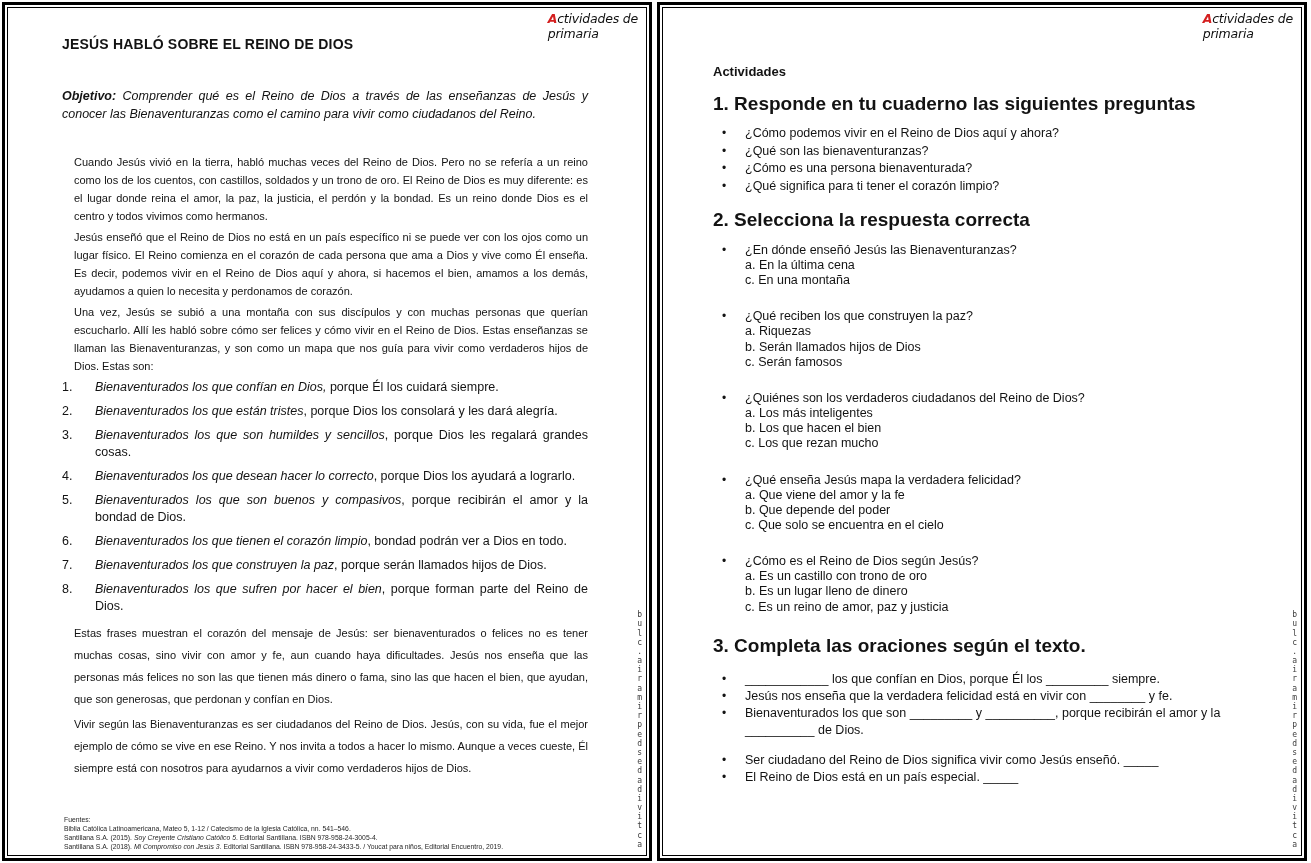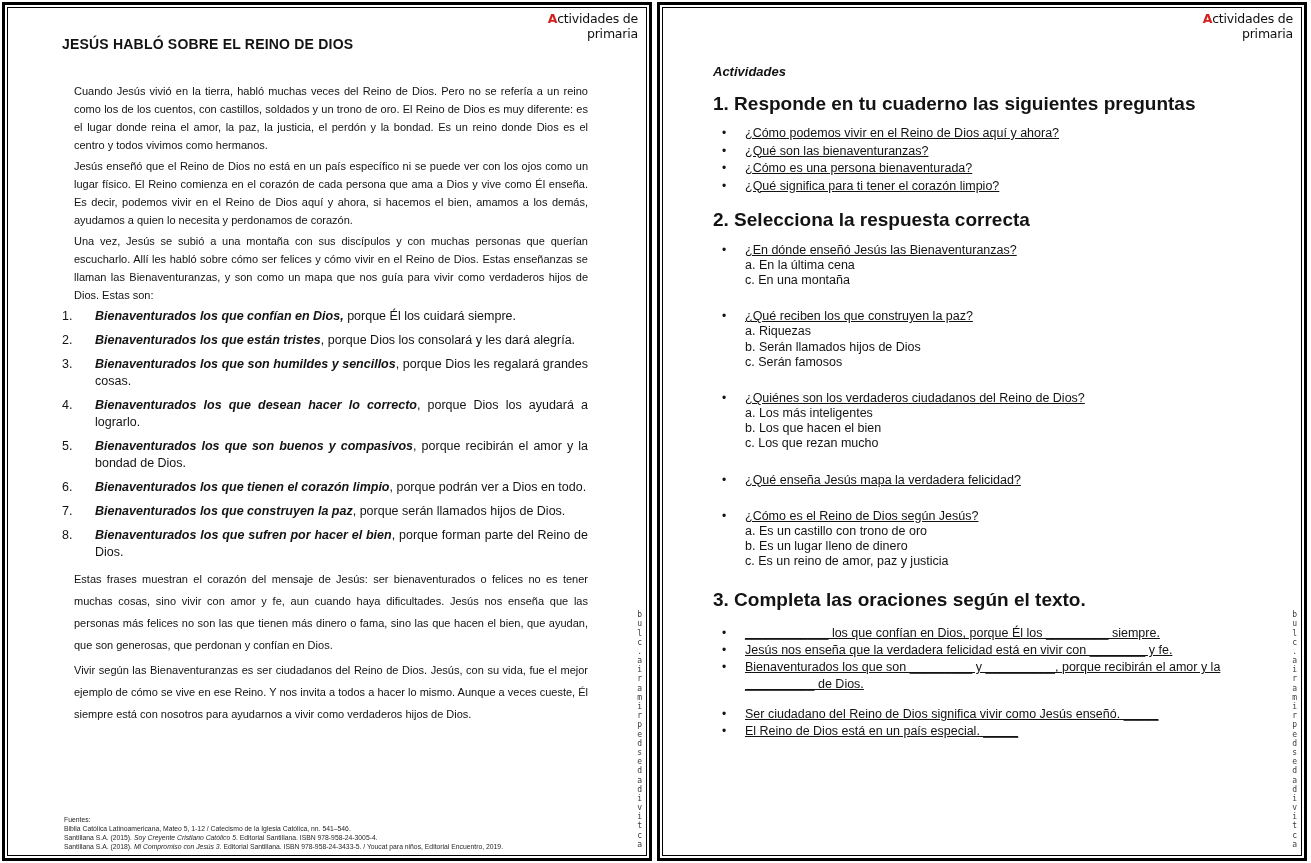--- a/index.html
+++ b/index.html
@@ -13,23 +13,23 @@
   .page {
     width:650px; height:859px; background:#fff;
     border:3px solid #000;
   }
   .inner {
     border:1.5px solid #000; margin:2px; height:calc(100% - 4px);
     position:relative; overflow:hidden; background:#fff;
   }
   
   .brand {
-    position:absolute; top:3px; right:8px; text-align:right;
+    position:absolute; top:3px; right:8px; text-align:left;
     font-family:"DejaVu Sans", sans-serif; font-size:12.5px; line-height:15px;
-    letter-spacing:-0.2px; color:#101010; font-weight:500;
+    letter-spacing:-0.2px; color:#101010; font-weight:500;font-style:italic;
   }
   .brand .accent { font-weight:700; }
   
   .vsite {
     position:absolute; right:4px; bottom:6px;
     display:flex; flex-direction:column-reverse; align-items:center;
     font-family:"DejaVu Sans Mono", monospace; font-size:8px; color:#3c3c3c;
   }
   .vsite span { height:9.2px; line-height:9.2px; display:block; }
   
@@ -44,36 +44,36 @@
   }
   .objective .obj-label { font-weight:bold; }
   .body-paras { margin-top:30px; }
   .body-paras p, .closing p {
     font-size:11px; line-height:18px; text-align:justify; margin:0 0 3px 12px;
   }
   .beatitudes { margin-top:4px; }
   .bitem { display:flex; margin:0 0 7px 0; font-size:12.5px; line-height:17px; }
   .bnum { width:33px; flex:none; }
   .btext { flex:1; text-align:justify; }
-  .btext .lead { font-style:italic;font-weight:bold; }
+  .btext .lead { font-style:italic; }
   .closing { margin-top:2px; }
   .closing p { line-height:22px; }
   .sources {
     position:absolute; left:56px; bottom:4px; right:30px;
     font-size:6.8px; line-height:9px; color:#262626;
   }
   .sources .src-line i { font-style:italic; }
   
   .rcontent { padding:56px 52px 0 50px; font-size:12.5px; }
-  .r-heading { font-size:13px; font-weight:bold; margin:0 0 8px 0;font-style:italic; }
+  .r-heading { font-size:13px; font-weight:bold; margin:0 0 8px 0; }
   .sec-title { font-size:19px; font-weight:bold; margin:14px 0 0 0; }
   .blist { margin-top:10px; }
   .brow { display:flex; margin-left:9px; line-height:17.5px; }
   .brow .dot { width:23px; flex:none; font-size:12px; }
-  .brow .btxt { flex:1;text-decoration:underline; }
+  .brow .btxt { flex:1; }
   .mc-groups { margin-top:11px; }
   .mc-group { margin-bottom:20px; }
   .mc-group .brow { line-height:16px; }
   .mc-options { margin-left:32px; line-height:15.2px; }
   .s3-list { margin-top:14px; }
   .s3-list .brow, .s4-list .brow { line-height:17px; }
   .s4-list { margin-top:13px; }
 </style>
 </head>
 <body>
@@ -83,20 +83,23 @@
   <div class="page">
     <div class="inner">
       <div class="brand">
         <div><span class="accent" style="color: rgb(212, 31, 31);">A</span><span>ctividades de</span></div>
         <div>primaria</div>
       </div>
 
       <div class="lcontent">
         <h1 class="doc-title">JESÚS HABLÓ SOBRE EL REINO DE DIOS</h1>
 
+        <div class="objective">
+          <span class="obj-label">Objetivo:</span><span> Comprender qué es el Reino de Dios a través de las enseñanzas de Jesús y conocer las Bienaventuranzas como el camino para vivir como ciudadanos del Reino.</span>
+        </div>
 
         <div class="body-paras" id="intro-paras">
             <p>Cuando Jesús vivió en la tierra, habló muchas veces del Reino de Dios. Pero no se refería a un reino como los de los cuentos, con castillos, soldados y un trono de oro. El Reino de Dios es muy diferente: es el lugar donde reina el amor, la paz, la justicia, el perdón y la bondad. Es un reino donde Dios es el centro y todos vivimos como hermanos.</p>
             <p>Jesús enseñó que el Reino de Dios no está en un país específico ni se puede ver con los ojos como un lugar físico. El Reino comienza en el corazón de cada persona que ama a Dios y vive como Él enseña. Es decir, podemos vivir en el Reino de Dios aquí y ahora, si hacemos el bien, amamos a los demás, ayudamos a quien lo necesita y perdonamos de corazón.</p>
             <p>Una vez, Jesús se subió a una montaña con sus discípulos y con muchas personas que querían escucharlo. Allí les habló sobre cómo ser felices y cómo vivir en el Reino de Dios. Estas enseñanzas se llaman las Bienaventuranzas, y son como un mapa que nos guía para vivir como verdaderos hijos de Dios. Estas son:</p>
           </div>
 
         <div class="beatitudes" id="beatitudes">
             <div class="bitem">
               <span class="bnum">1.</span>
@@ -113,21 +116,21 @@
             <div class="bitem">
               <span class="bnum">4.</span>
               <span class="btext"><span class="lead">Bienaventurados los que desean hacer lo correcto</span><span>, porque Dios los ayudará a lograrlo.</span></span>
             </div>
             <div class="bitem">
               <span class="bnum">5.</span>
               <span class="btext"><span class="lead">Bienaventurados los que son buenos y compasivos</span><span>, porque recibirán el amor y la bondad de Dios.</span></span>
             </div>
             <div class="bitem">
               <span class="bnum">6.</span>
-              <span class="btext"><span class="lead">Bienaventurados los que tienen el corazón limpio</span><span>, porque podrán ver a Dios en todo.</span></span>
+              <span class="btext"><span class="lead">Bienaventurados los que tienen el corazón limpio</span><span>, bondad podrán ver a Dios en todo.</span></span>
             </div>
             <div class="bitem">
               <span class="bnum">7.</span>
               <span class="btext"><span class="lead">Bienaventurados los que construyen la paz</span><span>, porque serán llamados hijos de Dios.</span></span>
             </div>
             <div class="bitem">
               <span class="bnum">8.</span>
               <span class="btext"><span class="lead">Bienaventurados los que sufren por hacer el bien</span><span>, porque forman parte del Reino de Dios.</span></span>
             </div>
           </div>
@@ -240,20 +243,25 @@
                 <div>a. Los más inteligentes</div>
                 <div>b. Los que hacen el bien</div>
                 <div>c. Los que rezan mucho</div>
               </div>
             </div>
             <div class="mc-group">
               <div class="brow">
                 <span class="dot">•</span>
                 <span class="btxt">¿Qué enseña Jesús mapa la verdadera felicidad?</span>
               </div>
+              <div class="mc-options">
+                <div>a. Que viene del amor y la fe</div>
+                <div>b. Que depende del poder</div>
+                <div>c. Que solo se encuentra en el cielo</div>
+              </div>
             </div>
             <div class="mc-group">
               <div class="brow">
                 <span class="dot">•</span>
                 <span class="btxt">¿Cómo es el Reino de Dios según Jesús?</span>
               </div>
               <div class="mc-options">
                 <div>a. Es un castillo con trono de oro</div>
                 <div>b. Es un lugar lleno de dinero</div>
                 <div>c. Es un reino de amor, paz y justicia</div>

